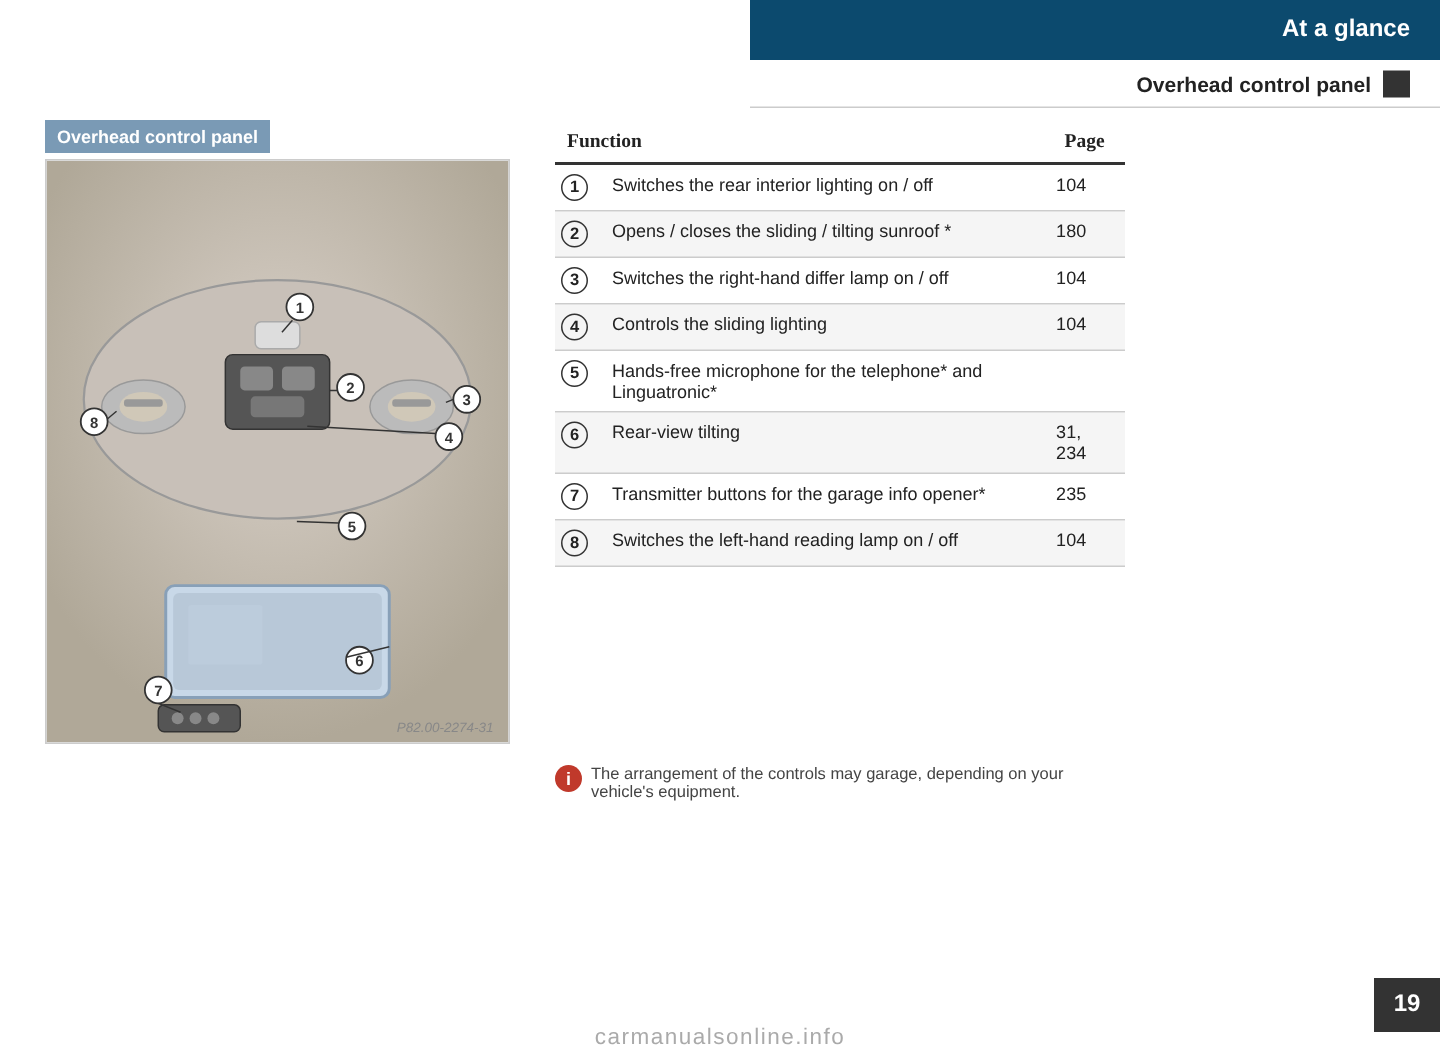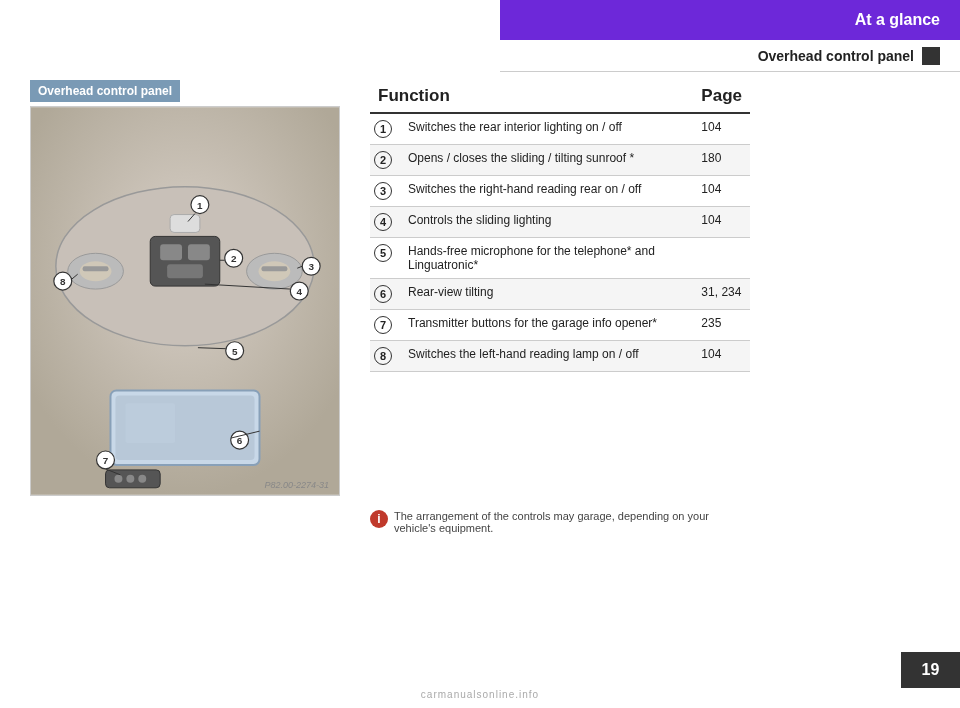--- a/index.html
+++ b/index.html
@@ -14,21 +14,21 @@
       position: relative;
     }
 
     
     .header-bar {
       position: absolute;
       top: 0;
       right: 0;
       width: 460px;
       height: 40px;
-      background: #6d28d9;
+      background: #0c4a6e;
       display: flex;
       align-items: center;
       justify-content: flex-end;
       padding-right: 20px;
     }
     .header-title {
       color: #fff;
       font-size: 16px;
       font-weight: bold;
     }
@@ -102,25 +102,27 @@
       width: 380px;
     }
 
     .func-table {
       width: 100%;
       border-collapse: collapse;
     }
     .func-table th {
       text-align: left;
       font-weight: bold;
-      font-size: 17px;
+      font-size: 13px;
       padding: 6px 8px;
       border-bottom: 2px solid #333;
+      font-family: Liberation Serif, serif;
     }
     .func-table th:last-child {
+      text-align: center;
       margin-top: 23px;
     }
     .func-table td {
       padding: 6px 8px;
       vertical-align: top;
       font-size: 12px;
       border-bottom: 1px solid #ccc;
     }
     .func-table td:last-child {
       text-align: left;
@@ -166,38 +168,38 @@
       font-weight: bold;
       font-size: 12px;
       flex-shrink: 0;
     }
 
     
     .page-num {
       position: absolute;
       bottom: 20px;
       right: 0;
-      width: 59px;
+      width: 44px;
       height: 36px;
       background: #333;
       color: #fff;
       font-size: 16px;
       font-weight: bold;
       display: flex;
       align-items: center;
       justify-content: center;
     }
 
     
     .watermark {
       position: absolute;
       bottom: 8px;
       left: 50%;
       transform: translateX(-50%);
-      font-size: 10px;
+      font-size: 15px;
       color: #aaa;
       letter-spacing: 1px;
     }
 
     .photo-ref {
       position: absolute;
       bottom: 5px;
       right: 10px;
       font-size: 9px;
       color: #888;
@@ -309,21 +311,21 @@
           <td>Switches the rear interior lighting on / off</td>
           <td>104</td>
         </tr>
         <tr>
           <td style="width: 28px; padding-left: 4px;"><span class="circle-num">2</span></td>
           <td>Opens / closes the sliding / tilting sunroof *</td>
           <td>180</td>
         </tr>
         <tr>
           <td style="width: 28px; padding-left: 4px;"><span class="circle-num">3</span></td>
-          <td>Switches the right-hand reading rear on / off</td>
+          <td>Switches the right-hand differ lamp on / off</td>
           <td>104</td>
         </tr>
         <tr>
           <td style="width: 28px; padding-left: 4px;"><span class="circle-num">4</span></td>
           <td>Controls the sliding lighting</td>
           <td>104</td>
         </tr>
         <tr>
           <td style="width: 28px; padding-left: 4px;"><span class="circle-num">5</span></td>
           <td>Hands-free microphone for the telephone* and Linguatronic*</td>

